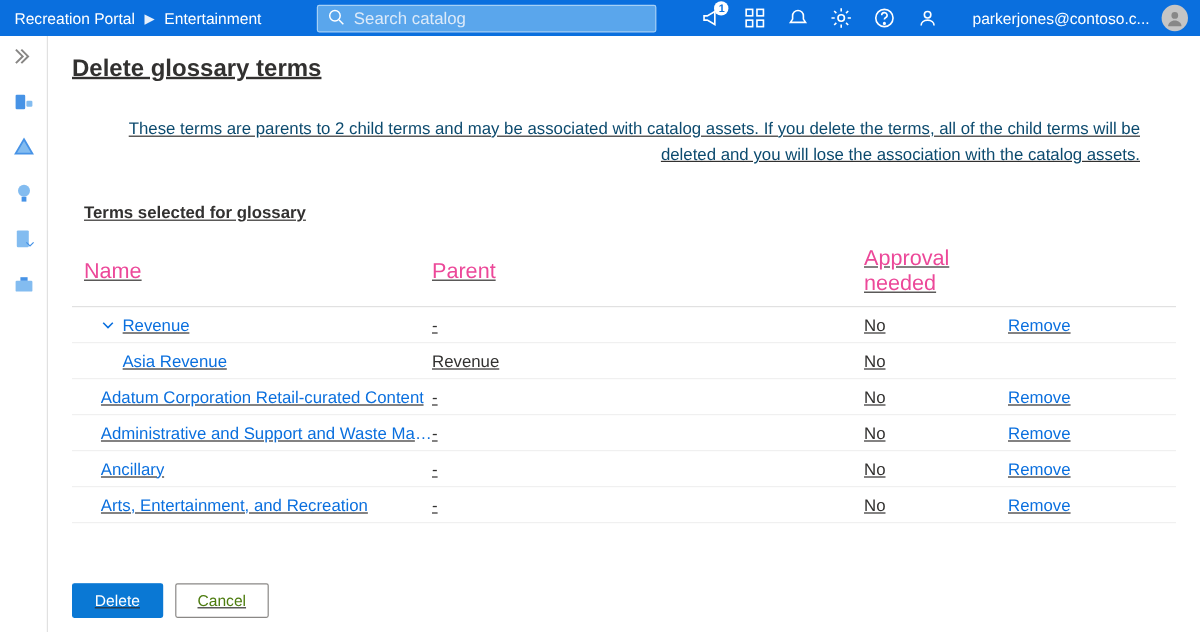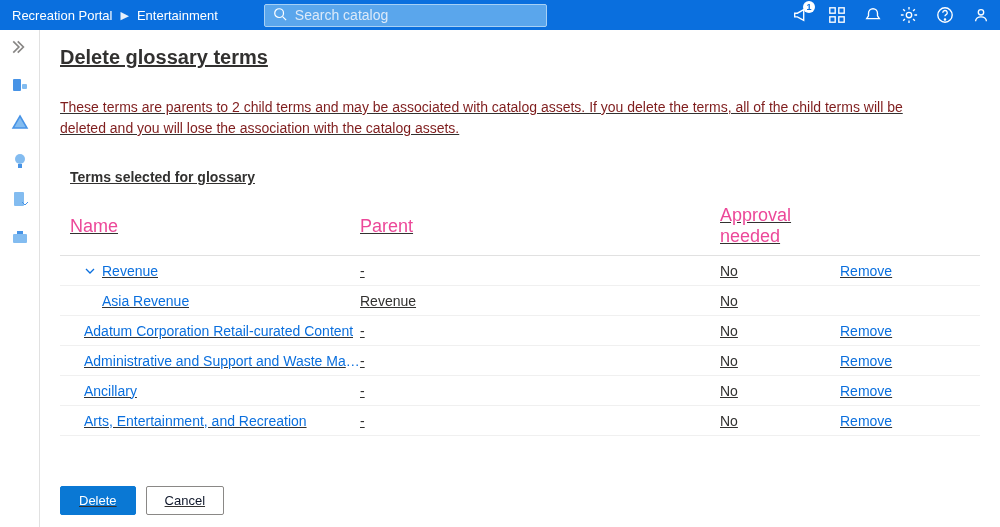--- a/index.html
+++ b/index.html
@@ -24,21 +24,21 @@
   .topbar .avatar svg { width: 14px; height: 14px; }
 
   .shell { display: flex; height: calc(100% - 30px); }
   .sidenav { width: 40px; border-right: 1px solid #e1e1e1; display: flex; flex-direction: column; align-items: center; padding-top: 8px; gap: 20px; }
   .sidenav .nav-ic { width: 18px; height: 18px; display: flex; align-items: center; justify-content: center; cursor: pointer; color: #0a6fde; opacity: .75; }
   .sidenav .nav-ic svg { width: 18px; height: 18px; }
   .sidenav .expand { color: #605e5c; }
 
   .content { flex: 1; display: flex; flex-direction: column; padding: 16px 20px 12px 20px; position: relative; text-decoration: underline; }
   .page-title { font-size: 20px; font-weight: 600; margin-bottom: 28px; }
-  .page-desc { font-size: 14px; color: #7f1d1d; line-height: 1.5; margin-bottom: 30px; max-width: 890px; }
+  .page-desc { font-size: 14px; color: #0c4a6e; line-height: 1.5; margin-bottom: 30px; max-width: 890px; text-align: right; }
   .section-title { font-size: 14px; font-weight: 600; margin-bottom: 12px; padding-left: 10px; }
 
   table { width: 100%; border-collapse: collapse; table-layout: fixed; }
   thead th { text-align: left; font-weight: 400; color: #ec4899; font-size: 18px; padding: 8px 0; border-bottom: 1px solid #e1e1e1; }
   tbody tr { height: 30px; border-bottom: 1px solid #f0f0f0; }
   tbody tr:first-child { border-top: 1px solid #e1e1e1; }
   tbody td { font-size: 14px; padding: 4px 0; }
   .col-name { width: 300px; padding-left: 10px; }
   .col-parent { width: 360px; }
   .col-approval { width: 120px; }
@@ -46,21 +46,21 @@
   .link { color: #0a6fde; text-decoration: none; cursor: pointer; }
   .name-cell { display: flex; align-items: center; gap: 6px; overflow: hidden; }
   .name-cell.indent1 { padding-left: 14px; }
   .name-cell.indent2 { padding-left: 32px; }
   .name-cell .txt { white-space: nowrap; overflow: hidden; text-overflow: ellipsis; }
   .chev { width: 12px; height: 12px; display: inline-flex; }
 
   .footer { margin-top: auto; display: flex; gap: 10px; padding-top: 18px; }
   .btn { height: 29px; padding: 0 18px; font-size: 13px; border-radius: 2px; cursor: pointer; }
   .btn-primary { background: #0a78d4; color: #fff; border: 1px solid #0a78d4; }
-  .btn-secondary { background: #fff; color: #0f172a; border: 1px solid #8a8886; }
+  .btn-secondary { background: #fff; color: #4d7c0f; border: 1px solid #8a8886; }
 </style>
 </head>
 <body>
 
 <div class="topbar">
   <div class="breadcrumb">
     <a>Recreation Portal</a>
     <span class="bc-sep">▶</span>
     <a>Entertainment</a>
   </div>
@@ -105,20 +105,29 @@
           <circle cx="10" cy="10" r="8"></circle>
           <path d="M7.5 7.5a2.5 2.5 0 1 1 3.5 2.3c-.8.4-1 1-1 1.7"></path>
           <circle cx="10" cy="15" r=".7" fill="#fff"></circle>
         </svg>
     </div>
     <div class="ic">
       <svg viewBox="0 0 20 20" fill="none" stroke="#fff" stroke-width="1.5">
           <circle cx="10" cy="7" r="3"></circle>
           <path d="M4 17c0-3 2.7-5 6-5s6 2 6 5"></path>
         </svg>
+    </div>
+    <div class="user">
+      <span class="user-email">parkerjones@contoso.c...</span>
+      <span class="avatar">
+        <svg viewBox="0 0 20 20" fill="#888">
+            <circle cx="10" cy="7" r="4"></circle>
+            <path d="M2 20c0-4 3.6-7 8-7s8 3 8 7z"></path>
+          </svg>
+      </span>
     </div>
   </div>
 </div>
 
 <div class="shell">
   <div class="sidenav">
     <div class="nav-ic expand">
       <svg viewBox="0 0 16 16" fill="none" stroke="#605e5c" stroke-width="1.5">
           <path d="M6 3l5 5-5 5M2 3l5 5-5 5"></path>
         </svg>

